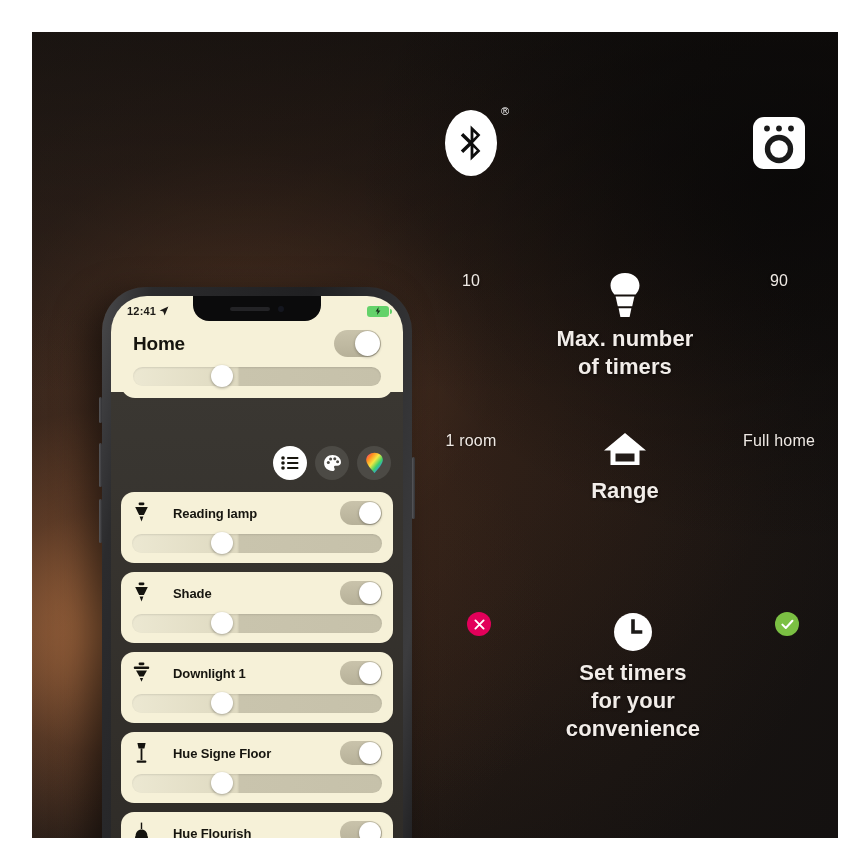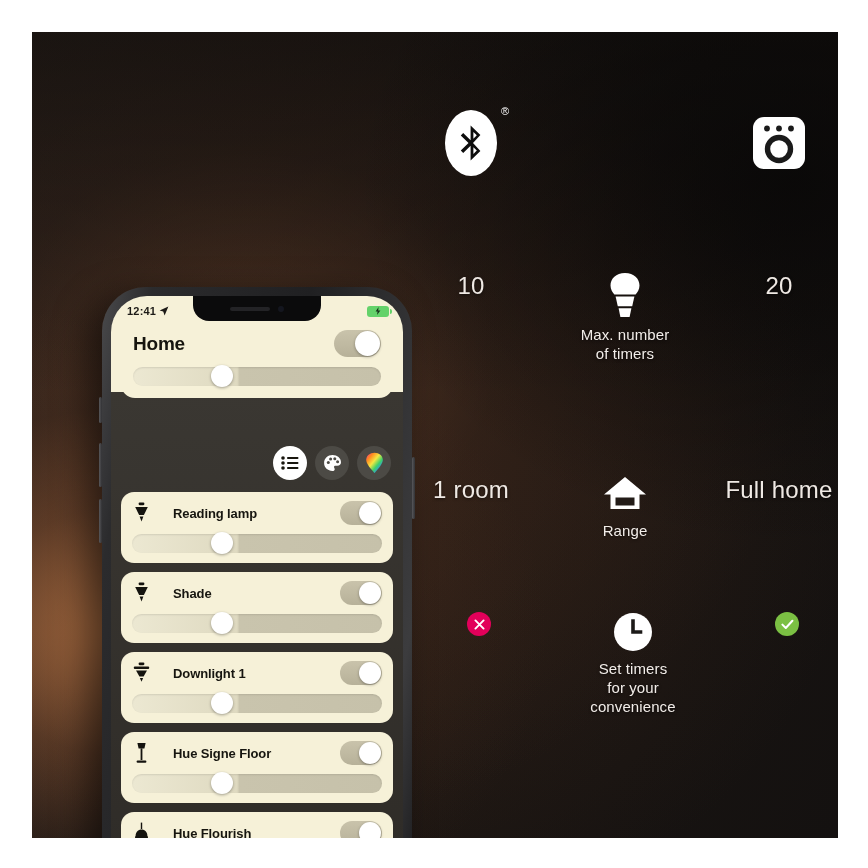--- a/index.html
+++ b/index.html
@@ -59,21 +59,21 @@
 
   .crow {
     position: absolute;
     left: 0; width: 426px;
     display: flex;
     align-items: flex-start;
     justify-content: space-between;
   }
   .crow-icons  { top: 78px;  align-items: center; }
   .crow-lights { top: 240px; }
-  .crow-range  { top: 444px; }
+  .crow-range  { top: 400px; }
   .crow-timer  { top: 580px; margin-left: 8px; }
 
   .col-side {
     width: 118px;
     display: flex;
     justify-content: center;
     align-items: center;
     flex: 0 0 118px;
   }
   .col-side.left  { justify-content: center; }
@@ -82,31 +82,31 @@
   .col-mid {
     flex: 1 1 auto;
     display: flex;
     flex-direction: column;
     align-items: center;
     text-align: center;
   }
 
   .side-value {
     color: #efe9e4;
-    font-size: 24px;
+    font-size: 16px;
     font-weight: 400;
     letter-spacing: 0.2px;
     white-space: nowrap;
     text-shadow: 0 1px 3px rgba(0,0,0,0.55);
   }
 
   .mid-label {
     color: #f2ede9;
-    font-size: 15px;
-    font-weight: 400;
+    font-size: 22px;
+    font-weight: 700;
     line-height: 1.28;
     letter-spacing: 0.1px;
     text-shadow: 0 1px 3px rgba(0,0,0,0.55);
     margin-top: 7px;
   }
 
   
   .bt-badge {
     position: relative;
     width: 52px; height: 66px;
@@ -356,21 +356,21 @@
             <path d="M8.6 24.6 L27.4 24.6 L25.2 34.2 L10.8 34.2 Z" fill="#ffffff"></path>
             <path d="M11.6 36.2 L24.4 36.2 L22.6 45 L13.4 45 Z" fill="#ffffff"></path>
           </svg>
           <div class="mid-label">
             <div>Max. number</div>
             <div>of timers</div>
           </div>
         </div>
 
         <div class="col-side right">
-          <span class="side-value">20</span>
+          <span class="side-value">90</span>
         </div>
       </div>
 
       <div class="crow crow-range">
         <div class="col-side left">
           <span class="side-value nowrap">1 room</span>
         </div>
 
         <div class="col-mid">
           <svg width="44" height="38" viewBox="0 0 44 38">

